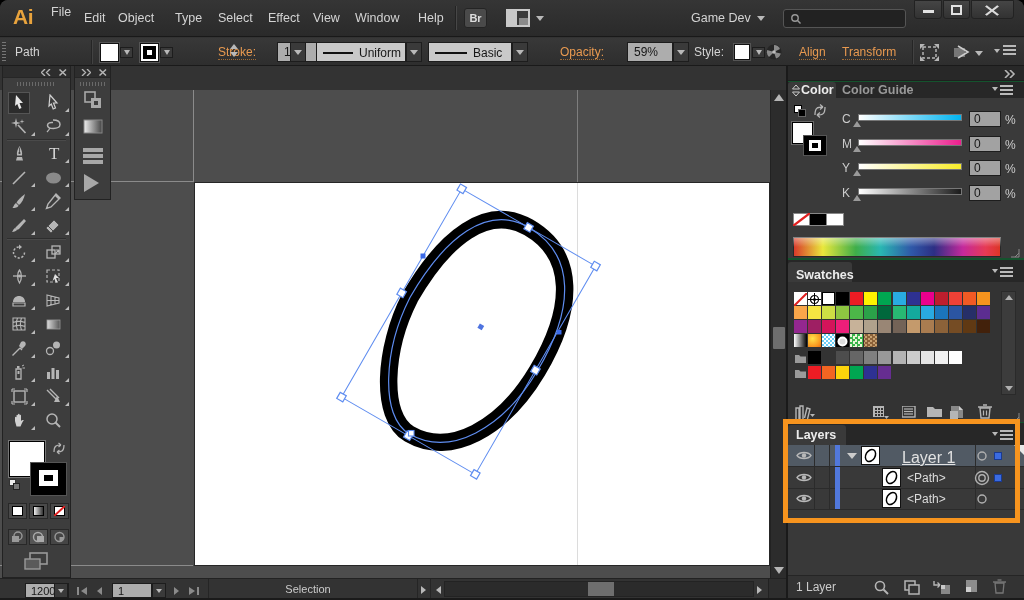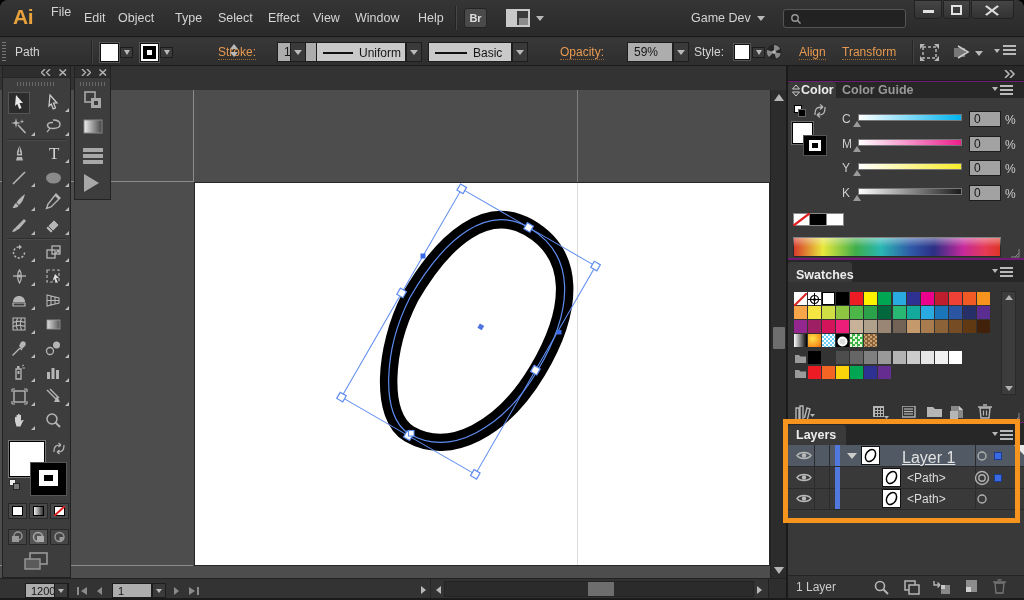--- a/index.html
+++ b/index.html
@@ -192,30 +192,31 @@
   <div class="abs tri-l" style="left:97px;top:8px;border-right-color:#8a8a8a;"></div>
   <div class="abs litebox" style="left:112px;top:4px;width:40px;height:15px;font-size:11px;line-height:14px;padding-left:5px;">1</div>
   <div class="abs ddbtn" style="left:152px;top:4px;width:14px;height:15px;">
         <div class="tri-d" style="margin:5px auto;border-left-width:3.5px;border-right-width:3.5px;border-top-width:4px;"></div>
       </div>
   <div class="abs tri-r" style="left:174px;top:8px;border-left-color:#8a8a8a;"></div>
   <svg class="abs" style="left:188px;top:7px;" width="12" height="10" viewBox="0 0 12 10">
         <rect x="9" y="1" width="2" height="8" fill="#8a8a8a"></rect>
         <path d="M1 1 L7 5 L1 9 Z" fill="#8a8a8a"></path>
       </svg>
+  <div class="abs" style="left:208px;top:0;width:210px;height:20px;border-left:1px solid #252525;border-right:1px solid #252525;color:#ccc;font-size:11px;text-align:center;line-height:20px;padding-right:10px;">Selection</div>
   <div class="abs tri-r" style="left:421px;top:7px;"></div>
   <div class="abs" style="left:430px;top:0;width:1px;height:20px;background:#252525;"></div>
   <div class="abs tri-l" style="left:436px;top:7px;"></div>
   <div class="abs" style="left:444px;top:2px;width:310px;height:16px;background:#2b2b2b;border:1px solid #232323;"></div>
       <div class="abs" style="left:588px;top:3px;width:26px;height:14px;background:#6e6e6e;"></div>
   <div class="abs tri-r" style="left:757px;top:7px;"></div>
   <div class="abs" style="left:768px;top:0;width:18px;height:20px;background:#2e2e2e;border-left:1px solid #222;"></div>
 </div>
 
-<div class="abs" id="dock" style="left:788px;top:66px;width:236px;height:532px;background:#701a75;">
+<div class="abs" id="dock" style="left:788px;top:66px;width:236px;height:532px;background:#14532d;">
 
   <div class="abs" style="left:0;top:0;width:236px;height:15px;background:#282828;border-bottom:1px solid #1f1f1f;">
     <svg class="abs" style="left:216px;top:4px;" width="12" height="8" viewBox="0 0 12 8">
           <path d="M1 0 l4 4 l-4 4 M6 0 l4 4 l-4 4" stroke="#b5b5b5" stroke-width="1.6" fill="none"></path>
         </svg>
   </div>
 
   <div class="abs" style="left:0;top:16px;width:236px;height:16px;background:#272727;"></div>
   <div class="abs" style="left:0;top:16px;width:48px;height:16px;background:#3a3a3a;border-radius:3px 3px 0 0;"></div>
   <svg class="abs" style="left:4px;top:19px;" width="8" height="11" viewBox="0 0 8 11">

